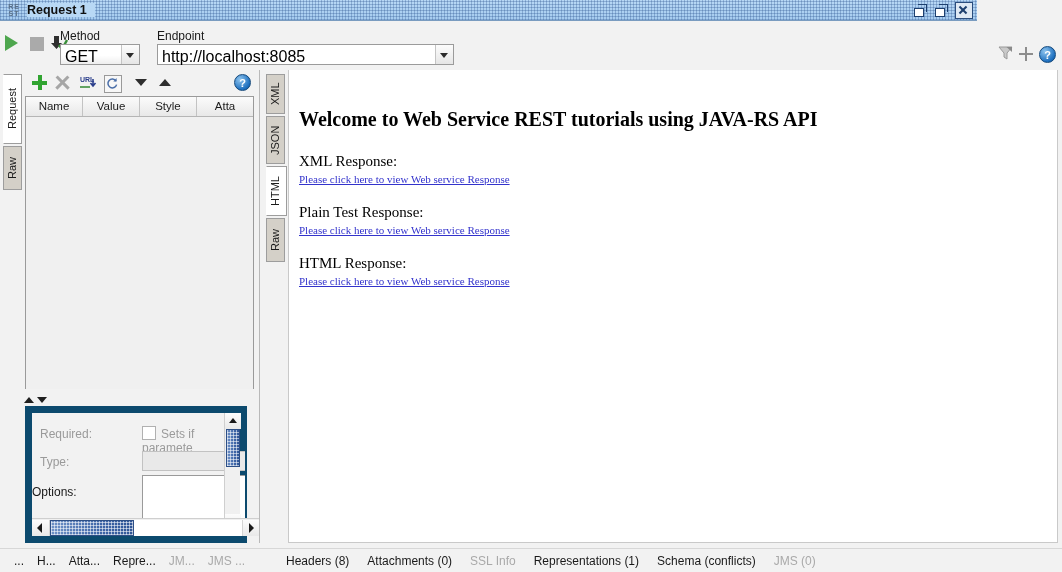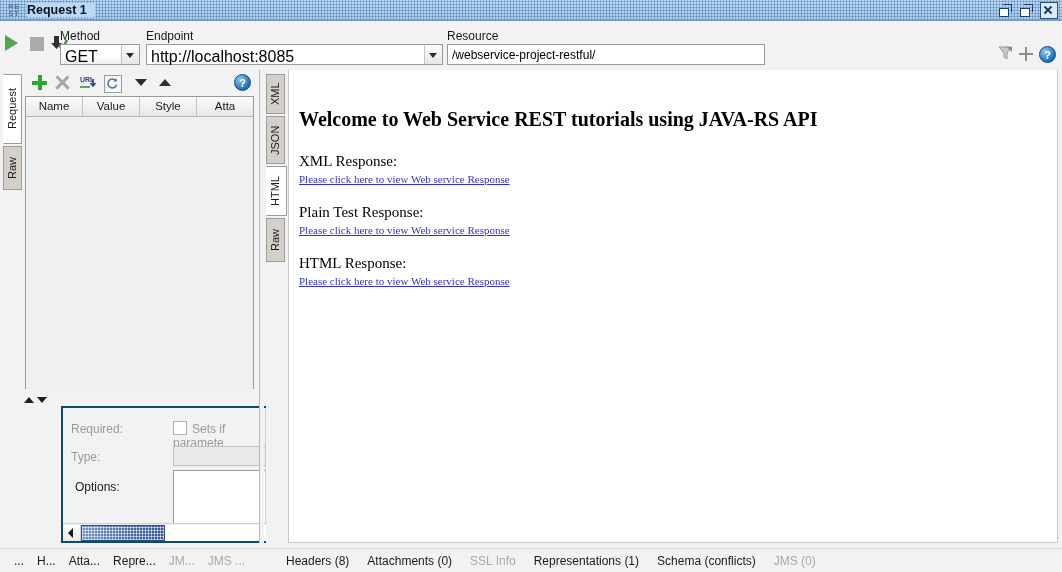--- a/index.html
+++ b/index.html
@@ -14,21 +14,21 @@
   #app {
     position: relative;
     width: 1062px; height: 572px;
     background: #f2f2f2;
     box-sizing: border-box;
   }
 
   
   .titlebar {
     position: absolute; left: 0; top: 0;
-    width: 1062px; height: 21px;
+    width: 977px; height: 21px;
     background:
       repeating-linear-gradient(0deg, rgba(40,80,140,.30) 0 1px, rgba(0,0,0,0) 1px 3px),
       repeating-linear-gradient(90deg, rgba(40,80,140,.30) 0 1px, rgba(0,0,0,0) 1px 3px),
       linear-gradient(#b8d8f5, #a5cbef);
     border-bottom: 1px solid #7a9cc0;
     display: flex; align-items: center;
     box-sizing: border-box;
   }
   .rest-icon {
     width: 20px; height: 18px;
@@ -265,24 +265,23 @@
     border-right: 5px solid transparent;
     cursor: pointer;
   }
   .sp-up { border-bottom: 6px solid #1f1f1f; }
   .sp-dn { border-top: 6px solid #1f1f1f; }
 
   
   .detail-panel {
     position: absolute; left: 25px; top: 406px;
     width: 222px; height: 137px;
-    border: 2px solid #0c4a6e;
-    background: #f2f2f2;
-    box-sizing: border-box;
-    margin-left: 36px;
+    border: 7px solid #0c4a6e;
+    background: #f2f2f2;
+    box-sizing: border-box;
   }
   .detail-inner {
     position: absolute; left: 0; top: 0;
     width: 213px; height: 117px;
     overflow: hidden;
   }
   .dp-row { position: absolute; font-size: 12px; }
   .dp-lbl-gray { color: #9a9a9a; }
   .dp-lbl-black { color: #1a1a1a; }
   .dp-chk {
@@ -466,32 +465,28 @@
     </div>
 
     <div class="field-group" style="left:60px; top:8px;">
       <span class="field-label">Method</span>
       <div class="combo" style="width:80px;">
         <span class="cv">GET</span>
         <span class="arrowbox"></span>
       </div>
     </div>
 
-    <div class="field-group" style="left:146px; top:8px;">
+    <div class="field-group" style="left:157px; top:8px;">
       <span class="field-label">Endpoint</span>
       <div class="combo" style="width:297px; background:#fff;">
         <span class="cv">http://localhost:8085</span>
         <span class="arrowbox"></span>
       </div>
     </div>
 
-    <div class="field-group" style="left:447px; top:8px;">
-      <span class="field-label">Resource</span>
-      <input class="fld" style="width: 318px;" value="/webservice-project-restful/">
-    </div>
 
 
     <div class="icon-btn" style="left:998px; top:25px;">
       <svg width="15" height="15" viewBox="0 0 15 15">
         <path d="M1 1 H14 L9 7 V13 L6 11 V7 Z" fill="#c9c9c9" stroke="#9a9a9a" stroke-width="1"></path>
         <path d="M8.5 1 L14 1 L14 6 Z" fill="#8a8a8a"></path>
       </svg>
     </div>
     <div class="icon-btn plus-gray" style="left:1019px; top:26px;"></div>
     <div class="icon-btn help-icon" style="left:1039px; top:25px;">?</div>
@@ -547,21 +542,21 @@
   <div class="detail-panel">
     <div class="detail-inner">
       <span class="dp-row dp-lbl-gray" style="left:8px; top:14px;">Required:</span>
       <span class="dp-row" style="left:110px; top:13px;">
         <span class="dp-chk"></span><span class="dp-lbl-gray">Sets if paramete</span>
       </span>
 
       <span class="dp-row dp-lbl-gray" style="left:8px; top:42px;">Type:</span>
       <span class="dp-row dp-disabled-input" style="left:110px; top:38px; width:108px;"></span>
 
-      <span class="dp-row dp-lbl-black" style="left:12px; top:72px;">Options:</span>
+      <span class="dp-row dp-lbl-black" style="left:0; top:72px;">Options:</span>
       <span class="dp-row dp-area" style="left:110px; top:62px; width:106px; height:55px;"></span>
     </div>
 
     <div class="vsb">
       <div class="sb-arrow up"></div>
       <div class="sb-thumb" style="width:14px; height:38px; margin:0 auto;"></div>
       <div class="sb-arrow dn" style="position:absolute; bottom:0; left:0;"></div>
     </div>
 
     <div class="hsb">

